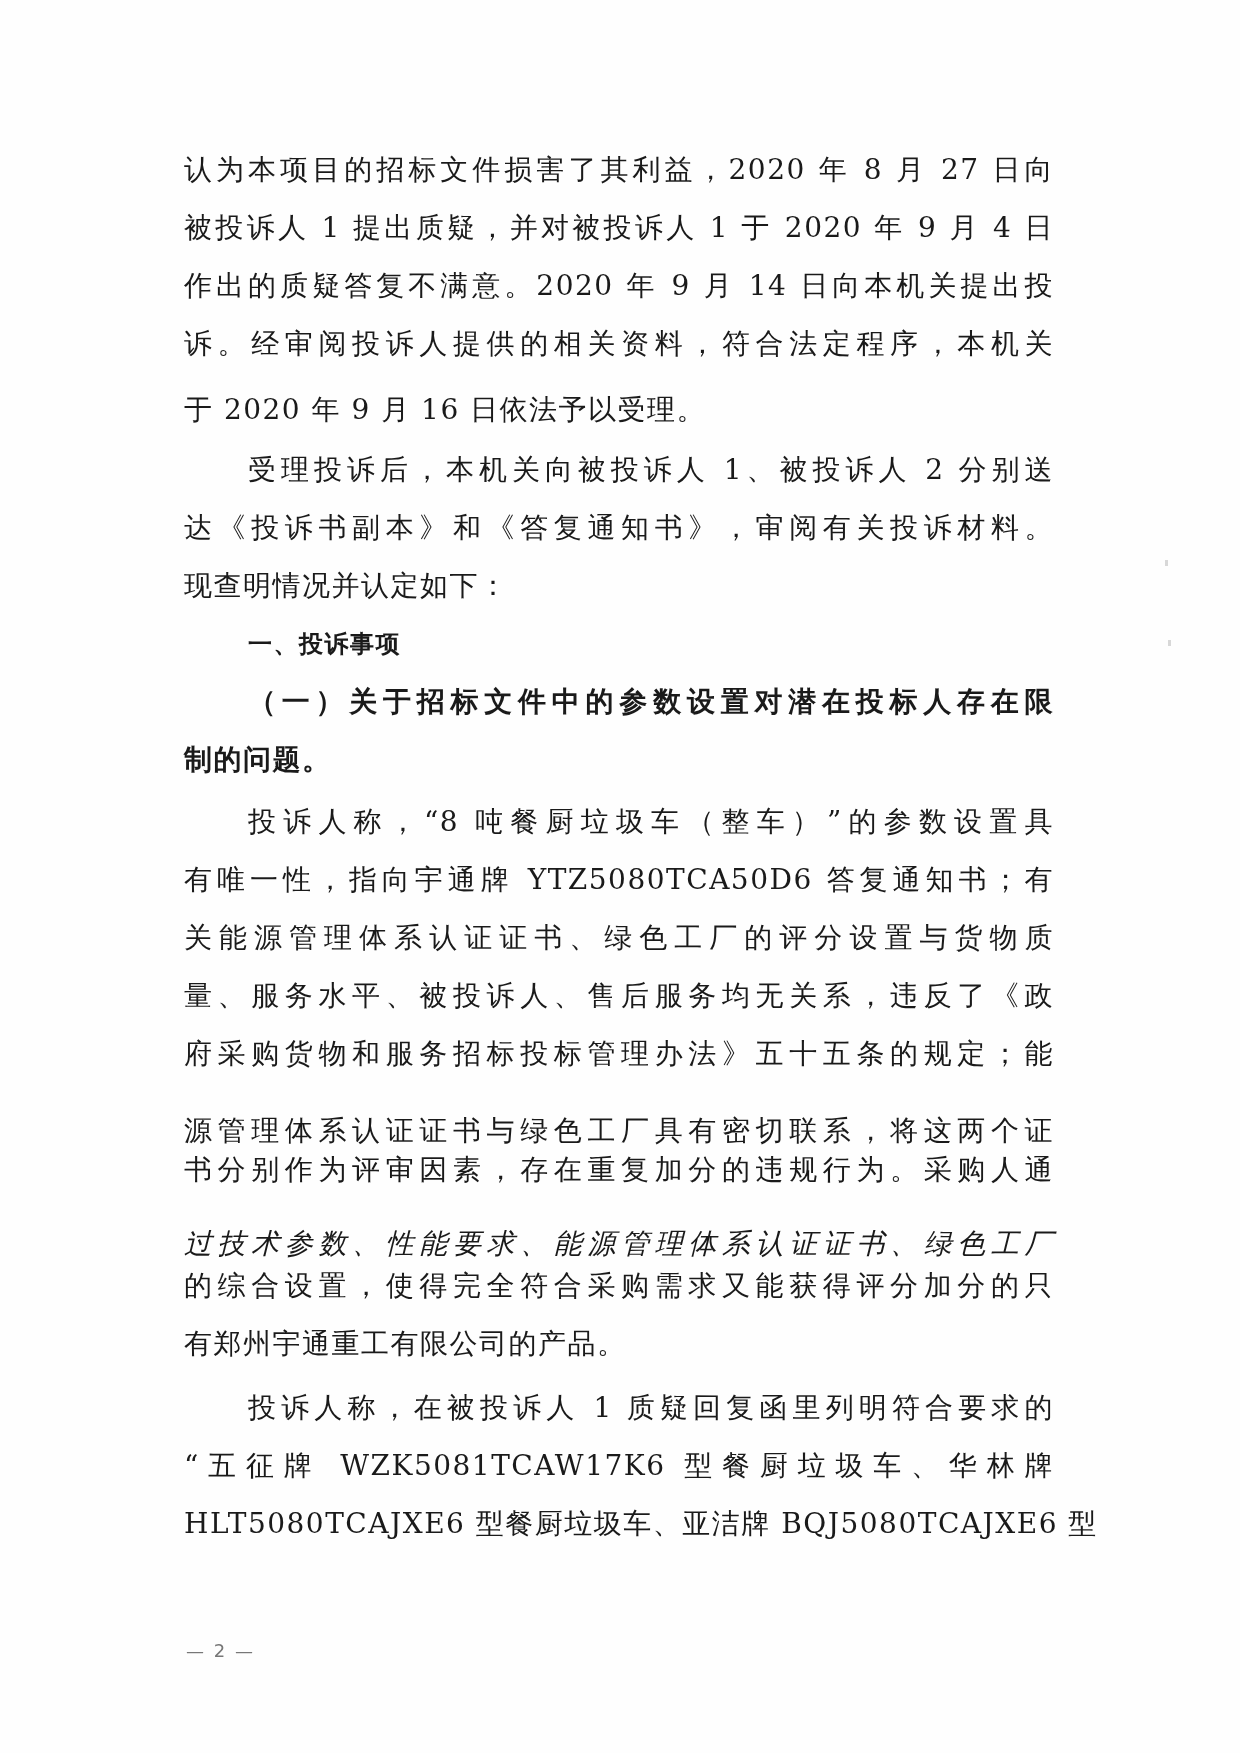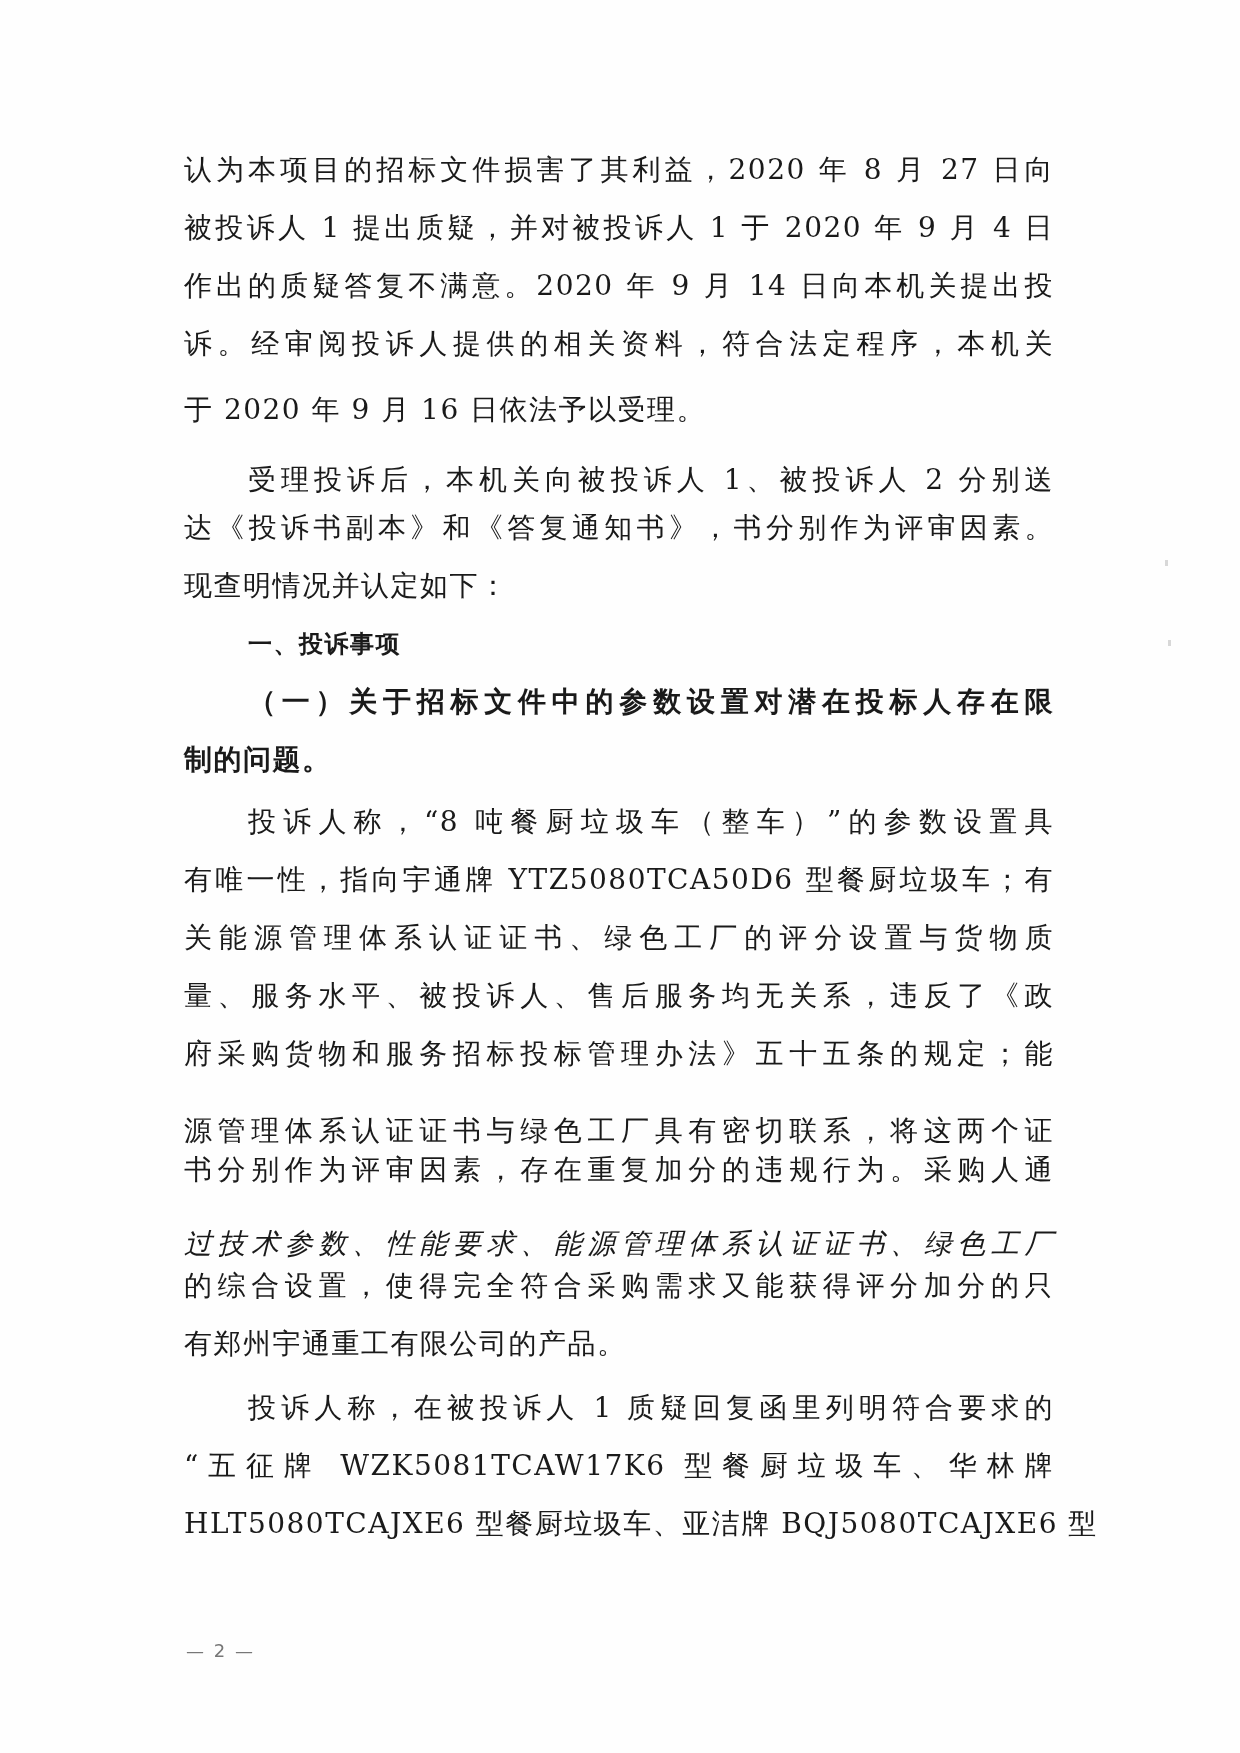--- a/index.html
+++ b/index.html
@@ -71,31 +71,31 @@
 
 <div class="page">
   <div class="content">
 
     <div class="line justify" style="top:0px;">认为本项目的招标文件损害了其利益，2020 年 8 月 27 日向</div>
     <div class="line justify" style="top:58px;">被投诉人 1 提出质疑，并对被投诉人 1 于 2020 年 9 月 4 日</div>
     <div class="line justify" style="top:116px;">作出的质疑答复不满意。2020 年 9 月 14 日向本机关提出投</div>
     <div class="line justify" style="top:174px;">诉。经审阅投诉人提供的相关资料，符合法定程序，本机关</div>
     <div class="line" style="top:240px;">于 2020 年 9 月 16 日依法予以受理。</div>
 
-    <div class="line justify indent" style="top:300px; width:806px;margin-top:10px;">受理投诉后，本机关向被投诉人 1、被投诉人 2 分别送</div>
-    <div class="line justify" style="top:358px;">达《投诉书副本》和《答复通知书》，书分别作为评审因素。</div>
+    <div class="line justify indent" style="top:300px; width:806px;">受理投诉后，本机关向被投诉人 1、被投诉人 2 分别送</div>
+    <div class="line justify" style="top:358px;">达《投诉书副本》和《答复通知书》，审阅有关投诉材料。</div>
     <div class="line" style="top:416px;">现查明情况并认定如下：</div>
 
     <div class="line heading indent" style="top:474px;">一、投诉事项</div>
 
     <div class="line justify indent bold-serif" style="top:532px; width:806px;">（一）关于招标文件中的参数设置对潜在投标人存在限</div>
     <div class="line bold-serif" style="top:590px;">制的问题。</div>
 
     <div class="line justify indent" style="top:652px; width:806px;">投诉人称，“8 吨餐厨垃圾车（整车）”的参数设置具</div>
-    <div class="line justify" style="top:710px;">有唯一性，指向宇通牌 YTZ5080TCA50D6 型餐厨垃圾车；有</div>
+    <div class="line justify" style="top:710px;">有唯一性，指向宇通牌 YTZ5080TCA50D6 答复通知书；有</div>
     <div class="line justify" style="top:768px;">关能源管理体系认证证书、绿色工厂的评分设置与货物质</div>
     <div class="line justify" style="top:826px;">量、服务水平、被投诉人、售后服务均无关系，违反了《政</div>
     <div class="line justify" style="top:884px;">府采购货物和服务招标投标管理办法》五十五条的规定；能</div>
     <div class="line justify" style="top:942px;margin-top:19px;">源管理体系认证证书与绿色工厂具有密切联系，将这两个证</div>
     <div class="line justify" style="top:1000px;">书分别作为评审因素，存在重复加分的违规行为。采购人通</div>
     <div class="line justify" style="top:1074px;font-style:italic;">过技术参数、性能要求、能源管理体系认证证书、绿色工厂</div>
     <div class="line justify" style="top:1116px;">的综合设置，使得完全符合采购需求又能获得评分加分的只</div>
     <div class="line" style="top:1174px;">有郑州宇通重工有限公司的产品。</div>
 
     <div class="line justify indent" style="top:1238px; width:806px;">投诉人称，在被投诉人 1 质疑回复函里列明符合要求的</div>

